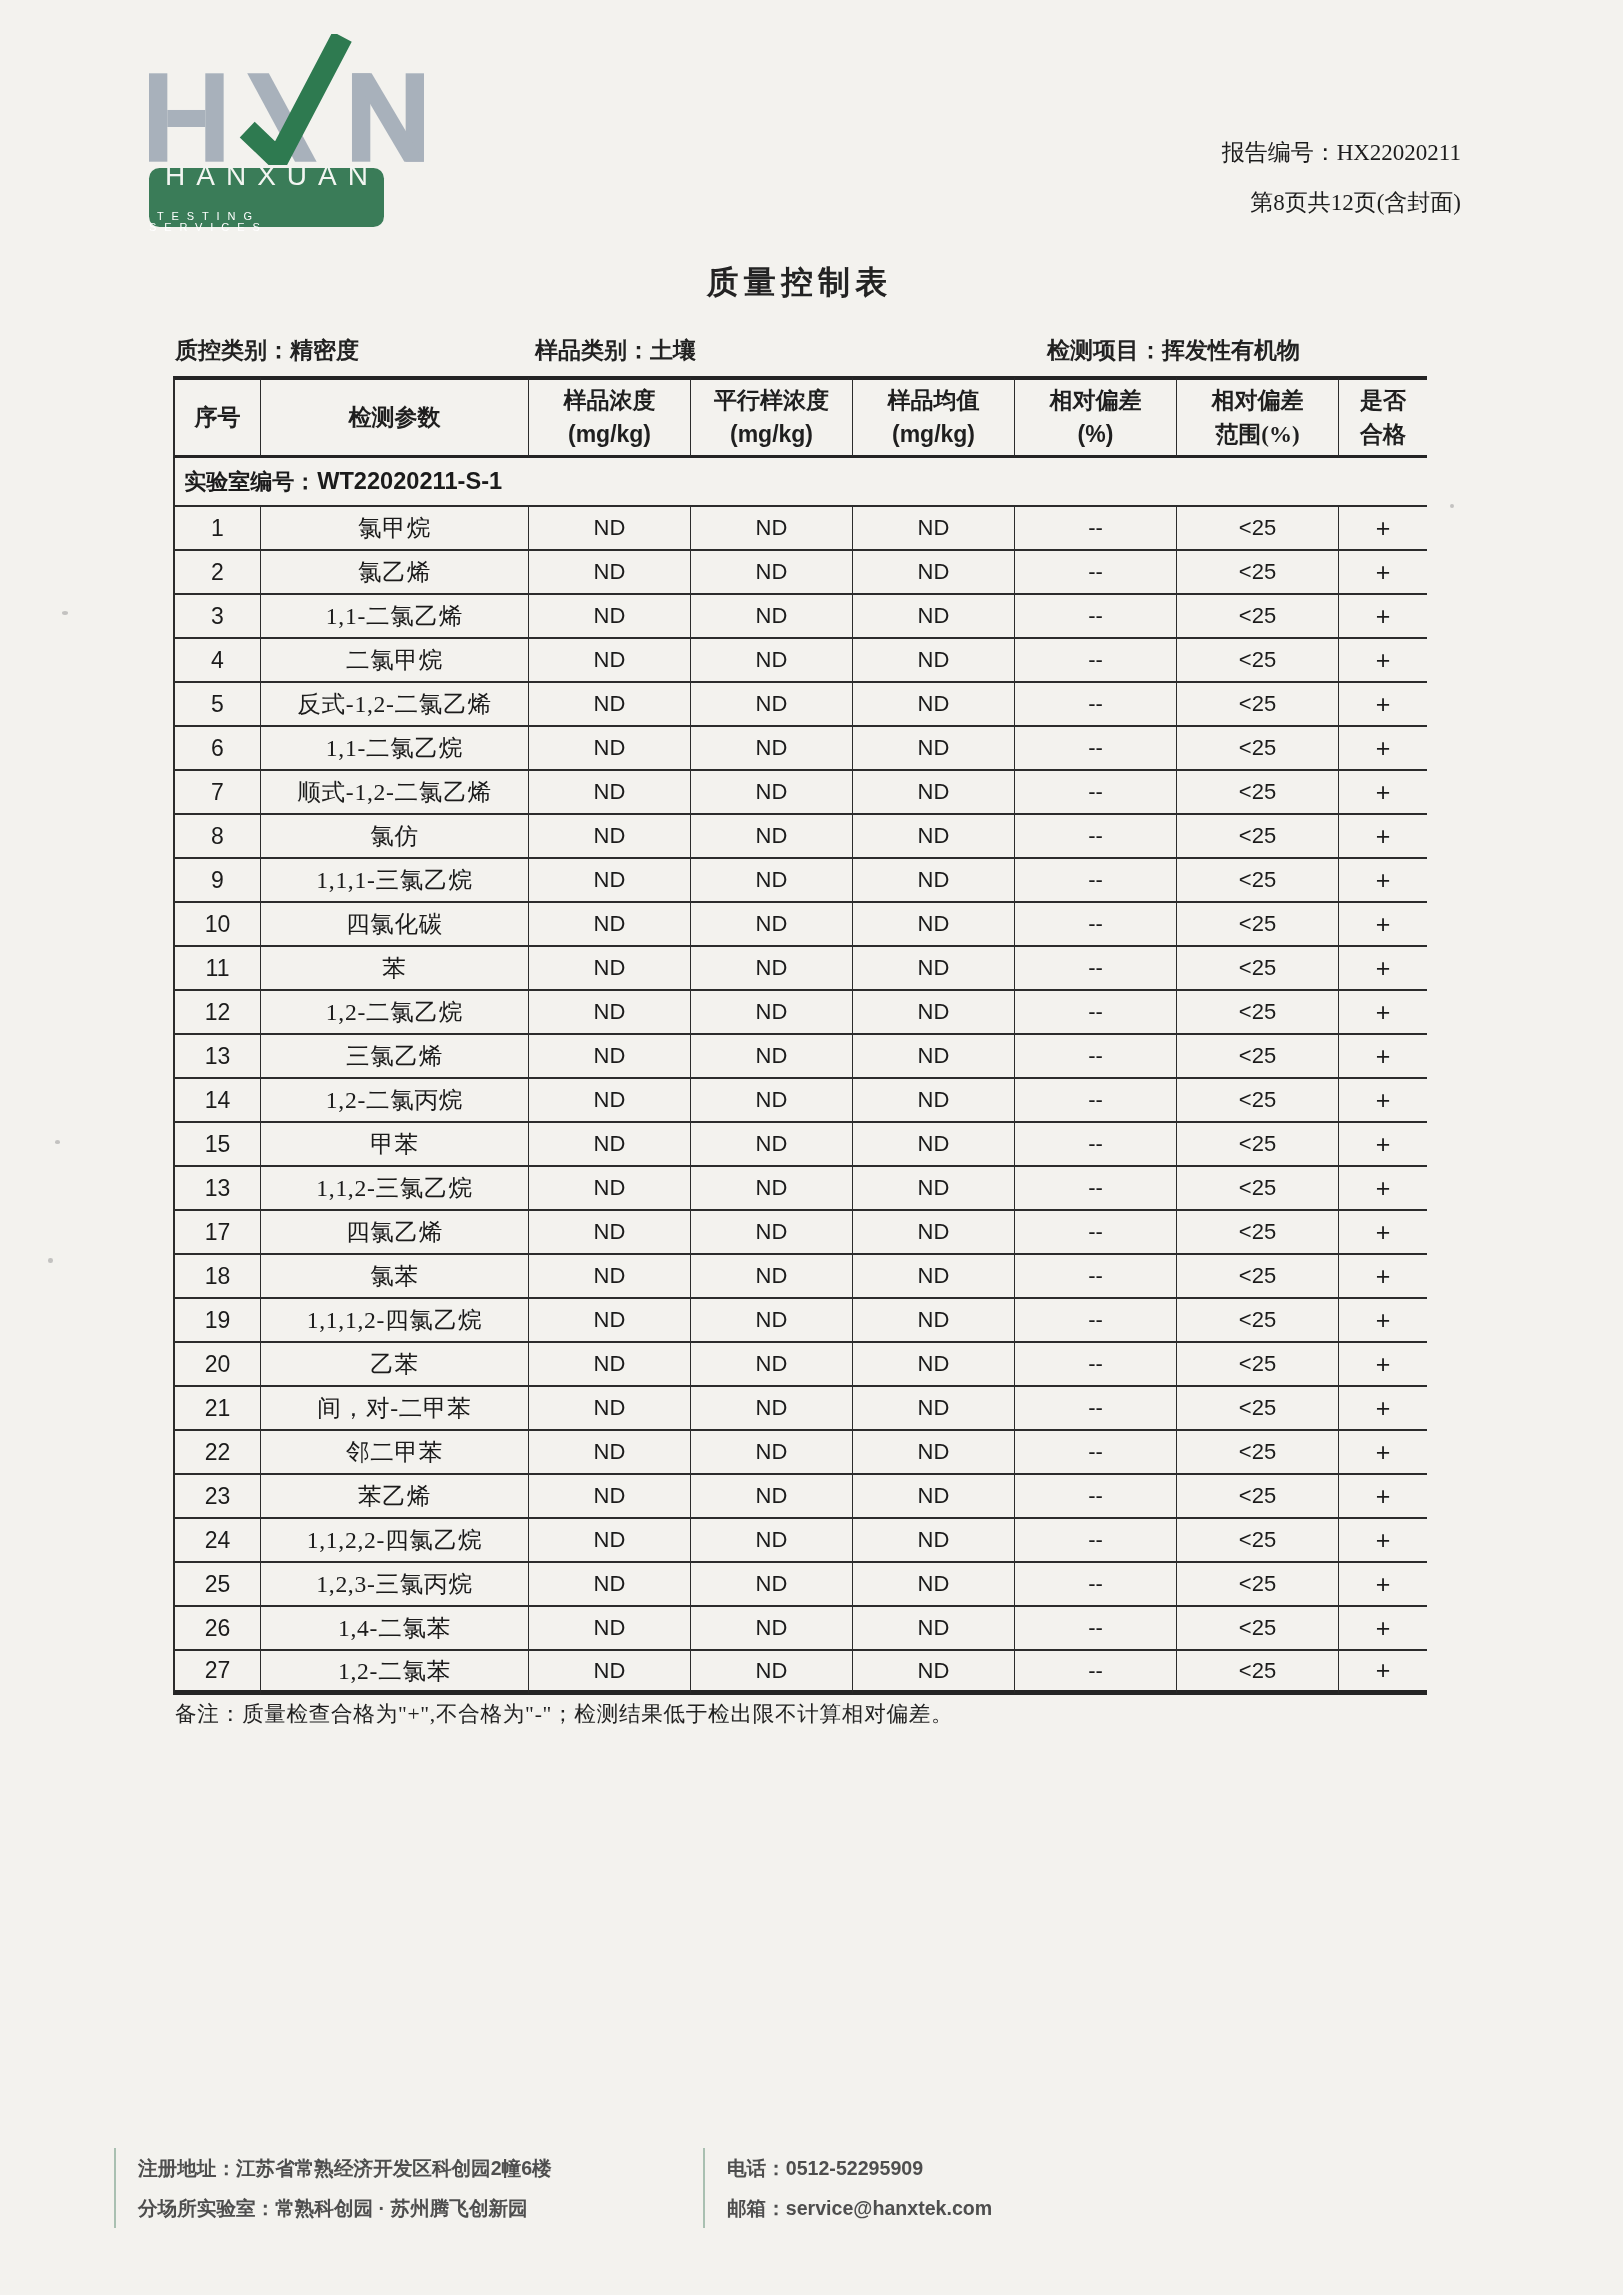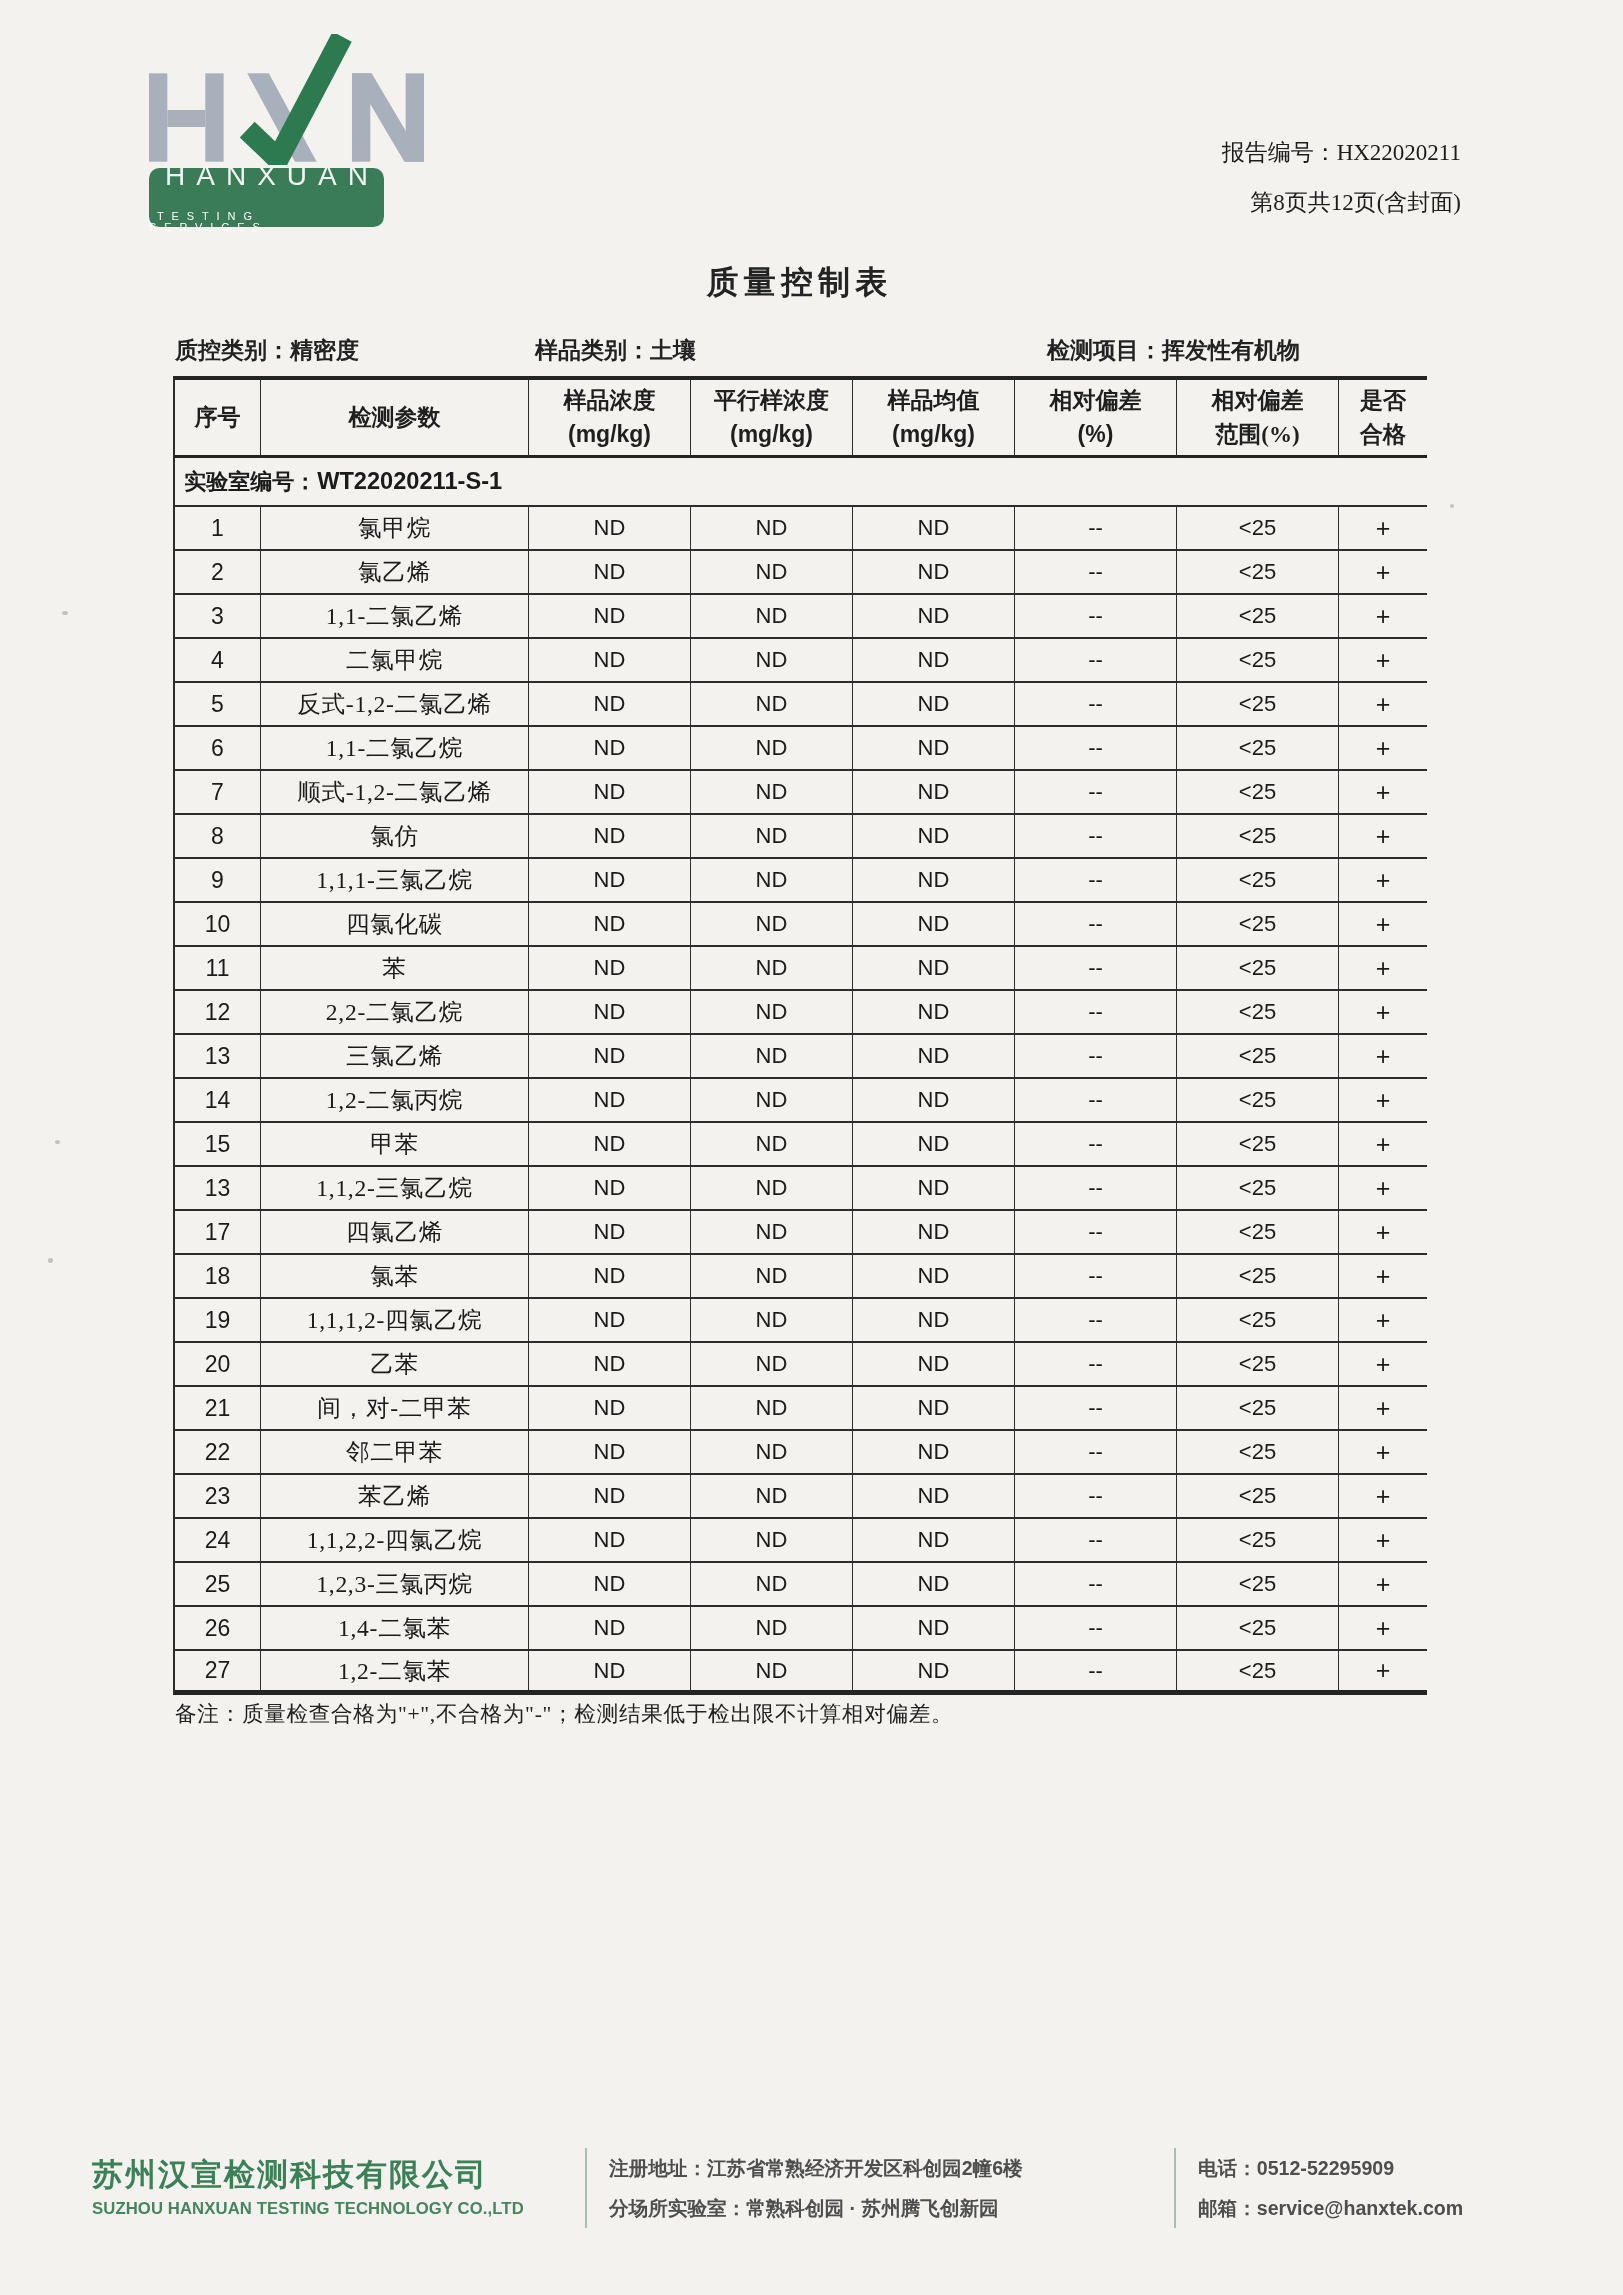--- a/index.html
+++ b/index.html
@@ -259,21 +259,21 @@
       <div class="td sans">ND</div>
       <div class="td sans">ND</div>
       <div class="td sans">ND</div>
       <div class="td sans">--</div>
       <div class="td sans">&lt;25</div>
       <div class="td sans c-pass">+</div>
     </div>
   
     <div class="trow">
       <div class="td c-no">12</div>
-      <div class="td c-param">2,2-二氯乙烷</div>
+      <div class="td c-param">1,2-二氯乙烷</div>
       <div class="td sans">ND</div>
       <div class="td sans">ND</div>
       <div class="td sans">ND</div>
       <div class="td sans">--</div>
       <div class="td sans">&lt;25</div>
       <div class="td sans c-pass">+</div>
     </div>
   
     <div class="trow">
       <div class="td c-no">13</div>
@@ -443,24 +443,20 @@
   </div>
 
   <div class="note">备注：质量检查合格为"+",不合格为"-"；检测结果低于检出限不计算相对偏差。</div>
 
   <div class="speck" style="left:62px;top:611px;width:5.9px;height:3.9px;"></div>
   <div class="speck" style="left:55px;top:1140px;width:5.2px;height:3.9px;"></div>
   <div class="speck" style="left:48px;top:1258px;width:4.6px;height:4.6px;"></div>
   <div class="speck" style="left:1450px;top:504px;width:3.9px;height:3.9px;"></div>
 
   <div class="footer">
-    <div class="f-left">
-      <div class="company-zh">苏州汉宣检测科技有限公司</div>
-      <div class="company-en">SUZHOU HANXUAN TESTING TECHNOLOGY CO.,LTD</div>
-    </div>
     <div class="f-div"></div>
     <div class="f-mid">
       <p>注册地址：江苏省常熟经济开发区科创园2幢6楼</p>
       <p>分场所实验室：常熟科创园 · 苏州腾飞创新园</p>
     </div>
     <div class="f-div"></div>
     <div class="f-right">
       <p>电话：0512-52295909</p>
       <p>邮箱：service@hanxtek.com</p>
     </div>

